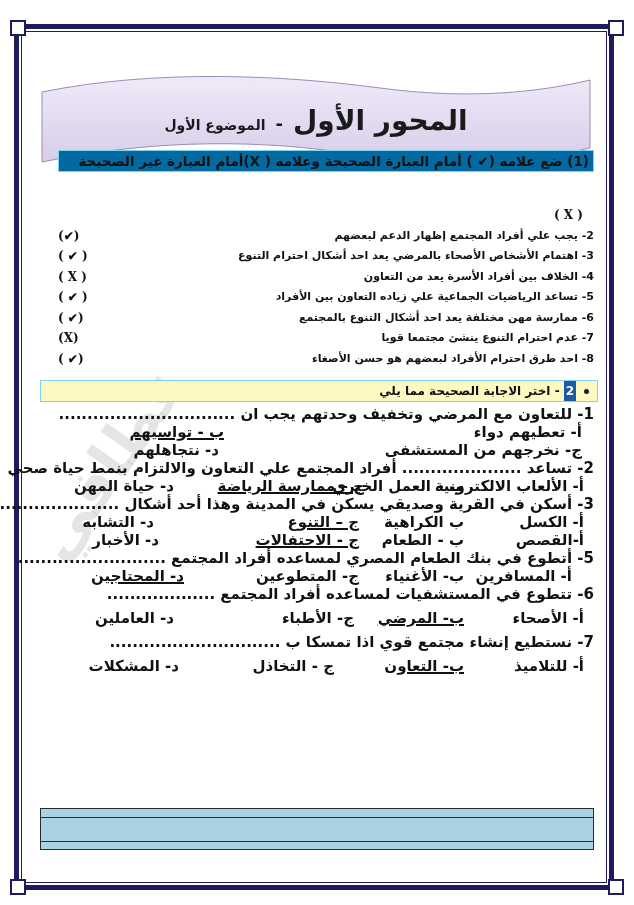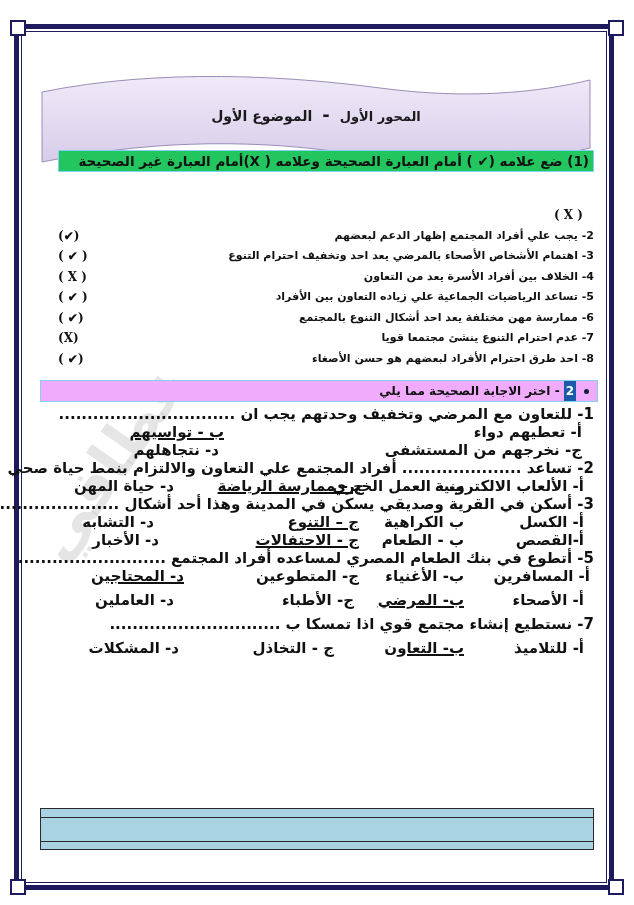--- a/index.html
+++ b/index.html
@@ -3,26 +3,26 @@
 <meta charset="utf-8">
 <style>
   html, body { margin:0; padding:0; }
   body { width:634px; height:905px; background:#ffffff; position:relative; overflow:hidden; font-family:"DejaVu Sans", sans-serif; }
   .frame { position:absolute; left:14px; top:24px; width:600px; height:866px; border:5px solid #1d1a5e; box-shadow: inset 0 0 0 2px #ffffff, inset 0 0 0 3px #1d1a5e; box-sizing:border-box; }
   .corner { position:absolute; width:12px; height:12px; border:2px solid #1d1a5e; background:#fff; }
   .corner.tl { left:10px; top:20px; } .corner.tr { right:10px; top:20px; }
   .corner.bl { left:10px; bottom:10px; } .corner.br { right:10px; bottom:10px; }
   .banner { position:absolute; left:40px; top:70px; width:552px; height:100px; }
   .banner-title { position:absolute; left:0; right:0; top:34px; text-align:center; direction:rtl; font-weight:bold; color:#1a1a1a; }
-  .banner-title .main { font-size:13px; }
+  .banner-title .main { font-size:28px; }
   .banner-title .sep { font-size:18px; margin:0 10px; }
   .banner-title .sub { font-size:14px; }
-  .bar { position:absolute; direction:rtl; background:#22c55e; border:1px solid #7fd3f0; color:#111; font-weight:bold; box-sizing:border-box; }
+  .bar { position:absolute; direction:rtl; background:#0369a1; border:1px solid #7fd3f0; color:#111; font-weight:bold; box-sizing:border-box; }
   .bar1 { left:58px; right:40px; top:150px; height:22px; font-size:13.5px; line-height:20px; padding-right:4px; white-space:nowrap; overflow:hidden; }
-  .bar2 { left:40px; right:36px; top:380px; height:22px; font-size:12px; line-height:20px; padding-right:8px; background:#f0abfc; }
+  .bar2 { left:40px; right:36px; top:380px; height:22px; font-size:12px; line-height:20px; padding-right:8px; background:#fef9c3; }
   .bar2 .bullet { display:inline-block; width:5px; height:5px; background:#123; border-radius:50%; margin-left:8px; vertical-align:middle; }
   .bar2 .num { display:inline-block; background:#1b5aa8; color:#fff; padding:0 2px; margin-left:4px; }
   .tf-list { position:absolute; left:50px; right:40px; top:205px; direction:rtl; font-size:11px; font-weight:bold; color:#111; }
   .tf-row { display:flex; justify-content:space-between; height:20.5px; line-height:20px; }
   .tf-row .mark { direction:ltr; font-family:"DejaVu Serif", serif; width:40px; text-align:left; padding-left:8px; font-size:12px; }
   .mc { position:absolute; left:40px; right:40px; top:405px; direction:rtl; font-size:15px; font-weight:bold; color:#111; }
   .q { height:18px; line-height:18px; white-space:nowrap; }
   .opts { position:relative; height:18px; line-height:18px; }
   .opts.tall { height:30px; line-height:30px; }
   .opt { position:absolute; white-space:nowrap; }
@@ -63,21 +63,21 @@
 
 <div class="tf-list">
   <div class="tf-row">
       <span class="mark">( X )</span>
     </div>
   <div class="tf-row">
       <span><span>2-</span> <span>يجب علي أفراد المجتمع إظهار الدعم لبعضهم</span></span>
       <span class="mark">(✔)</span>
     </div>
   <div class="tf-row">
-      <span><span>3-</span> <span>اهتمام الأشخاص الأصحاء بالمرضي يعد احد وتخفيف احترام التنوع</span></span>
+      <span><span>3-</span> <span>اهتمام الأشخاص الأصحاء بالمرضي يعد احد أشكال احترام التنوع</span></span>
       <span class="mark">( ✔ )</span>
     </div>
   <div class="tf-row">
       <span><span>4-</span> <span>الخلاف بين أفراد الأسرة يعد من التعاون</span></span>
       <span class="mark">( X )</span>
     </div>
   <div class="tf-row">
       <span><span>5-</span> <span>تساعد الرياضيات الجماعية علي زياده التعاون بين الأفراد</span></span>
       <span class="mark">( ✔ )</span>
     </div>
@@ -129,26 +129,27 @@
 
   <div class="opts">
     <span class="opt" style="right:10px">أ-القصص</span>
     <span class="opt" style="right:130px">ب - الطعام</span>
     <span class="opt u" style="right:235px">ج - الاحتفالات</span>
     <span class="opt" style="right:435px">د- الأخبار</span>
   </div>
 
   <div class="q">5- أتطوع في بنك الطعام المصري لمساعده أفراد المجتمع ..........................</div>
   <div class="opts">
-    <span class="opt" style="right:4px">أ- المسافرين</span>
+    <span class="opt" style="right:22px">أ- المسافرين</span>
     <span class="opt" style="right:130px">ب- الأغنياء</span>
     <span class="opt" style="right:235px">ج- المتطوعين</span>
     <span class="opt u" style="right:410px">د- المحتاجين</span>
   </div>
 
+  <div class="q">6- تتطوع في المستشفيات لمساعده أفراد المجتمع ...................</div>
   <div class="opts tall">
     <span class="opt" style="right:10px">أ- الأصحاء</span>
     <span class="opt u" style="right:130px">ب- المرضي</span>
     <span class="opt" style="right:240px">ج- الأطباء</span>
     <span class="opt" style="right:420px">د- العاملين</span>
   </div>
 
   <div class="q">7- نستطيع إنشاء مجتمع قوي اذا تمسكا ب ..............................</div>
   <div class="opts tall">
     <span class="opt" style="right:10px">أ- للتلاميذ</span>

